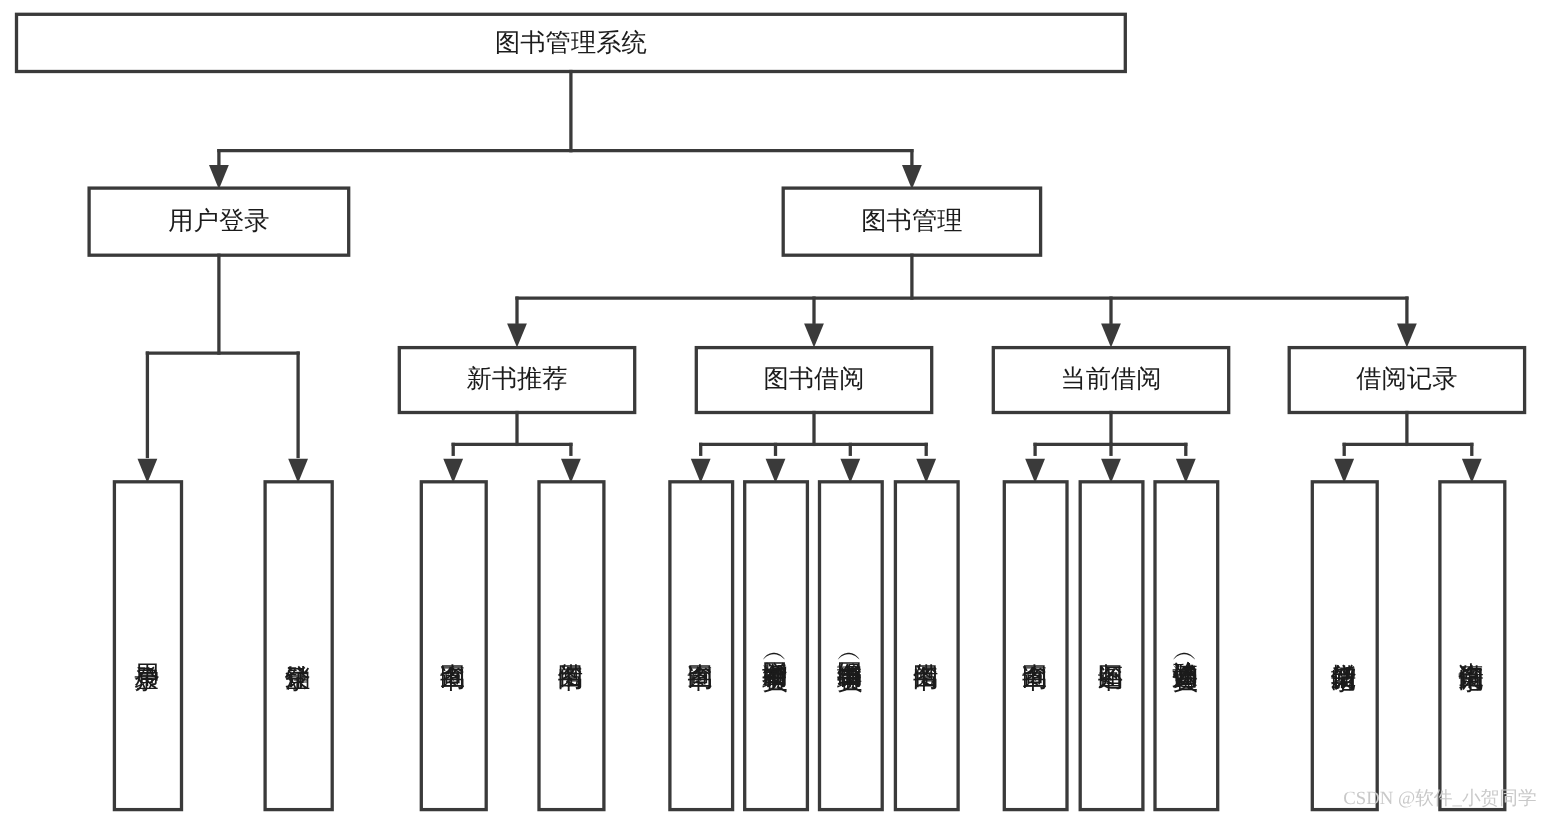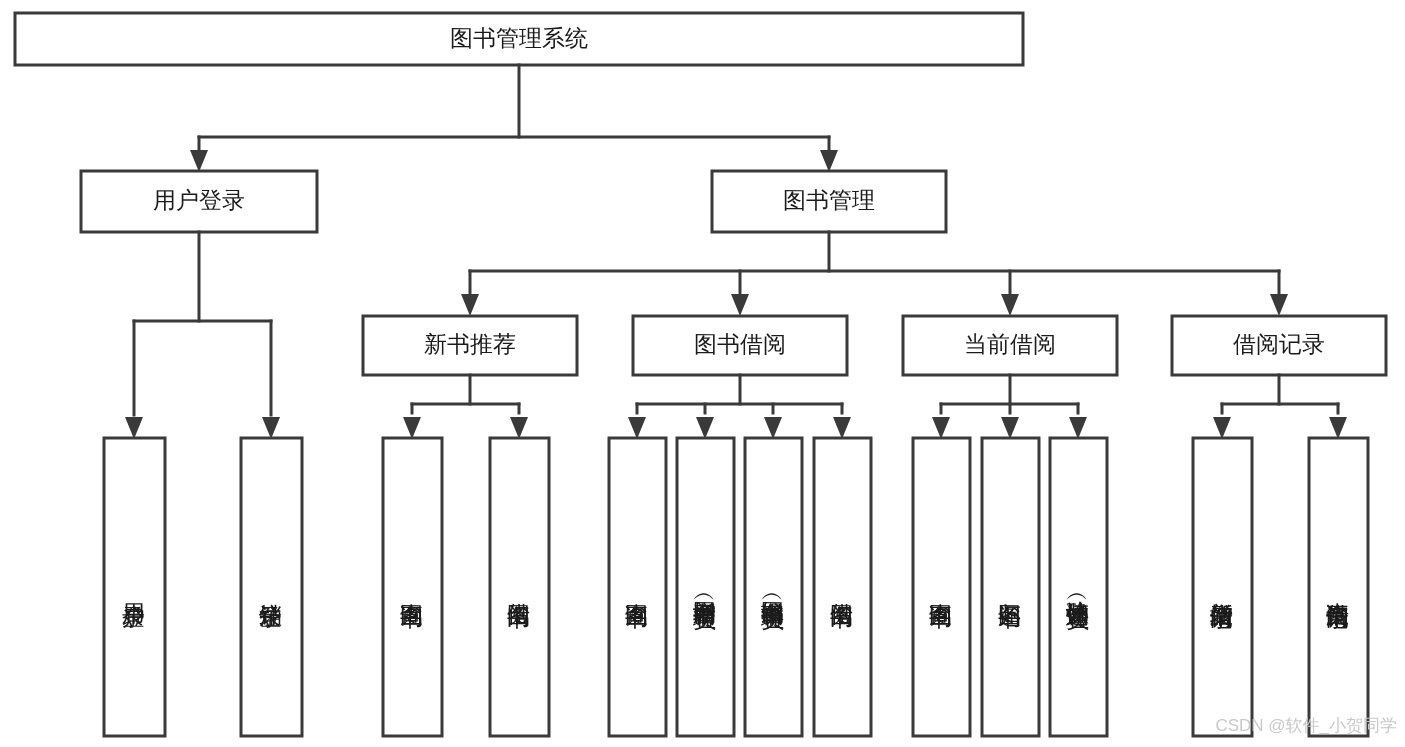--- a/index.html
+++ b/index.html
@@ -57,21 +57,21 @@
     writing-mode: vertical-rl;
     dominant-baseline: central;
     letter-spacing: 1px;
   }
   .watermark-text {
     position: absolute;
     right: 8px;
     bottom: 10px;
     color: #c9c9c9;
     font-size: 17px;
-    font-family: Liberation Sans, sans-serif;
+    font-family: Liberation Serif, serif;
     white-space: nowrap;
     user-select: none;
   }
 </style>
 </head>
 <body>
 
 <div id="diagram-root">
 
   <svg class="tree-canvas" viewBox="0 0 1405 747" xmlns="http://www.w3.org/2000/svg">

